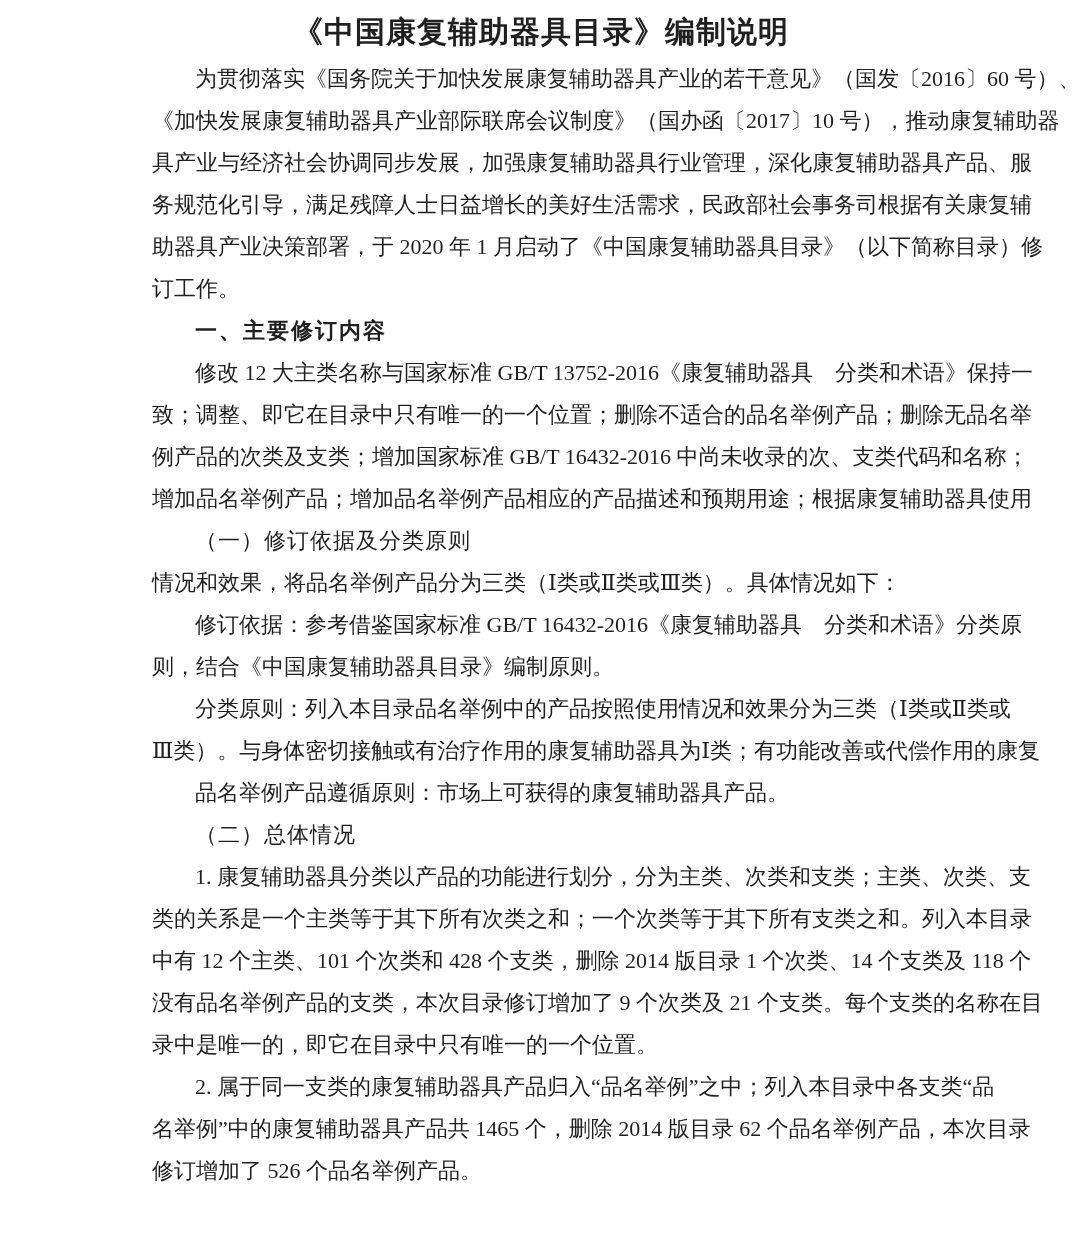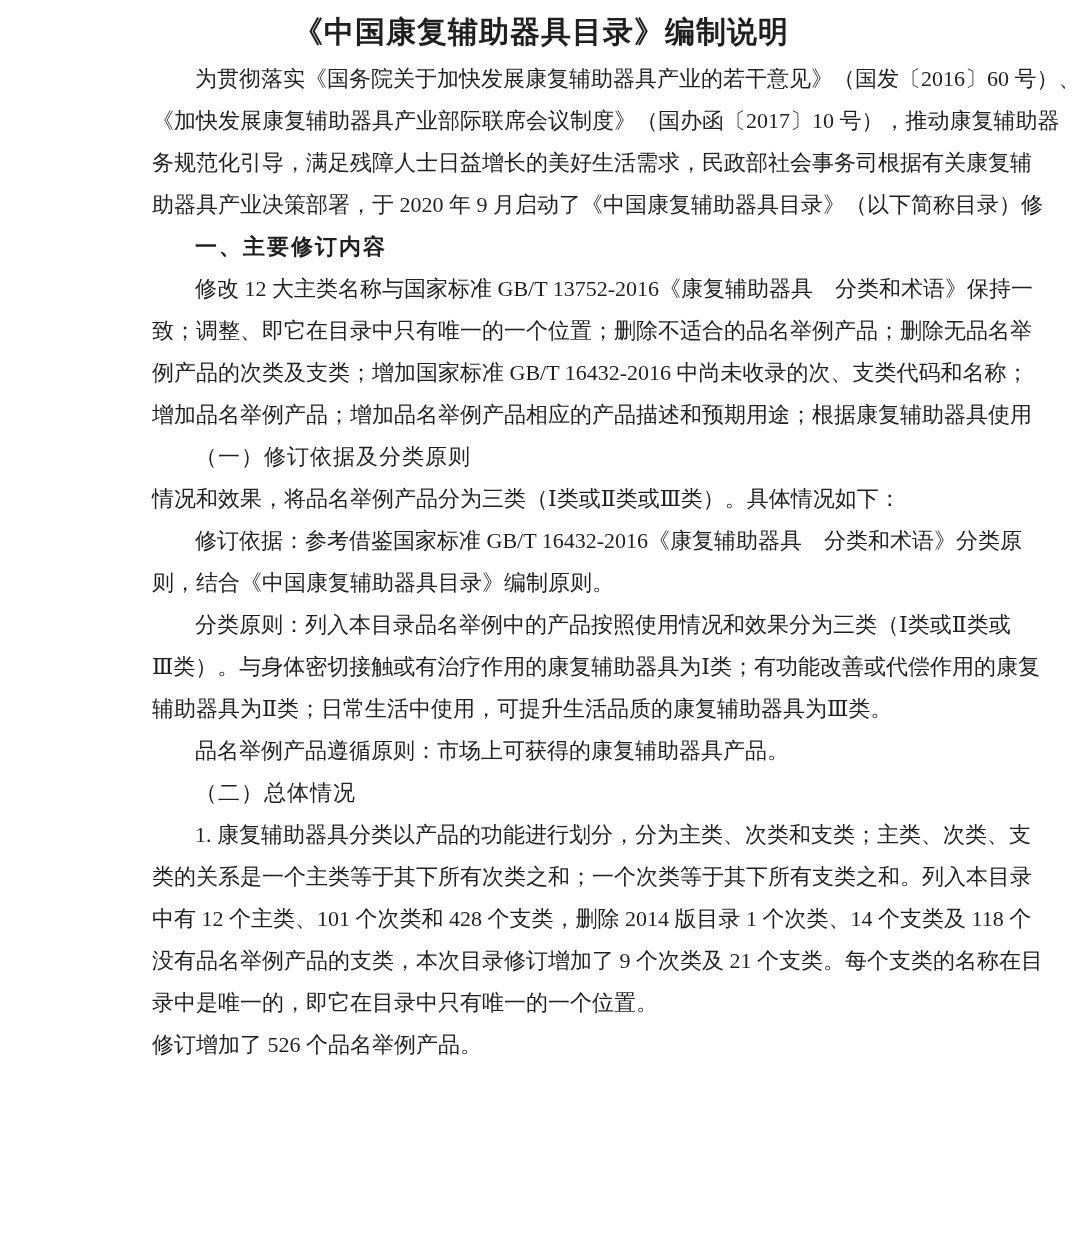--- a/index.html
+++ b/index.html
@@ -48,36 +48,39 @@
   }
 </style>
 </head>
 <body>
 
 <div class="page">
   <h1 class="title">《中国康复辅助器具目录》编制说明</h1>
   <div>
       <div class="line paragraph indent">为贯彻落实《国务院关于加快发展康复辅助器具产业的若干意见》（国发〔2016〕60 号）、</div>
       <div class="line paragraph">《加快发展康复辅助器具产业部际联席会议制度》（国办函〔2017〕10 号），推动康复辅助器</div>
+      <div class="line paragraph">具产业与经济社会协调同步发展，加强康复辅助器具行业管理，深化康复辅助器具产品、服</div>
       <div class="line paragraph">务规范化引导，满足残障人士日益增长的美好生活需求，民政部社会事务司根据有关康复辅</div>
-      <div class="line paragraph">助器具产业决策部署，于 2020 年 9 月启动了《中国康复辅助器具目录》（以下简称目录）修</div>
+      <div class="line paragraph">助器具产业决策部署，于 2020 年 1 月启动了《中国康复辅助器具目录》（以下简称目录）修</div>
+      <div class="line paragraph last">订工作。</div>
       <div class="line heading indent last">一、主要修订内容</div>
       <div class="line paragraph indent">修改 12 大主类名称与国家标准 GB/T 13752-2016《康复辅助器具　分类和术语》保持一</div>
       <div class="line paragraph">致；调整、即它在目录中只有唯一的一个位置；删除不适合的品名举例产品；删除无品名举</div>
       <div class="line paragraph">例产品的次类及支类；增加国家标准 GB/T 16432-2016 中尚未收录的次、支类代码和名称；</div>
       <div class="line paragraph">增加品名举例产品；增加品名举例产品相应的产品描述和预期用途；根据康复辅助器具使用</div>
       <div class="line subheading indent last">（一）修订依据及分类原则</div>
       <div class="line paragraph last">情况和效果，将品名举例产品分为三类（Ⅰ类或Ⅱ类或Ⅲ类）。具体情况如下：</div>
       <div class="line paragraph indent">修订依据：参考借鉴国家标准 GB/T 16432-2016《康复辅助器具　分类和术语》分类原</div>
       <div class="line paragraph last">则，结合《中国康复辅助器具目录》编制原则。</div>
       <div class="line paragraph indent">分类原则：列入本目录品名举例中的产品按照使用情况和效果分为三类（Ⅰ类或Ⅱ类或</div>
       <div class="line paragraph">Ⅲ类）。与身体密切接触或有治疗作用的康复辅助器具为Ⅰ类；有功能改善或代偿作用的康复</div>
-      <div class="line paragraph last">辅助器具为Ⅱ类；日常生活中使用，可提升生活品质的康复辅助器具为Ⅲ类。</div>
       <div class="line paragraph indent last">品名举例产品遵循原则：市场上可获得的康复辅助器具产品。</div>
       <div class="line subheading indent last">（二）总体情况</div>
       <div class="line paragraph indent">1. 康复辅助器具分类以产品的功能进行划分，分为主类、次类和支类；主类、次类、支</div>
       <div class="line paragraph">类的关系是一个主类等于其下所有次类之和；一个次类等于其下所有支类之和。列入本目录</div>
       <div class="line paragraph">中有 12 个主类、101 个次类和 428 个支类，删除 2014 版目录 1 个次类、14 个支类及 118 个</div>
       <div class="line paragraph">没有品名举例产品的支类，本次目录修订增加了 9 个次类及 21 个支类。每个支类的名称在目</div>
       <div class="line paragraph last">录中是唯一的，即它在目录中只有唯一的一个位置。</div>
+      <div class="line paragraph indent">2. 属于同一支类的康复辅助器具产品归入“品名举例”之中；列入本目录中各支类“品</div>
+      <div class="line paragraph">名举例”中的康复辅助器具产品共 1465 个，删除 2014 版目录 62 个品名举例产品，本次目录</div>
       <div class="line paragraph last">修订增加了 526 个品名举例产品。</div>
     </div>
 </div>
 
 </body></html>

